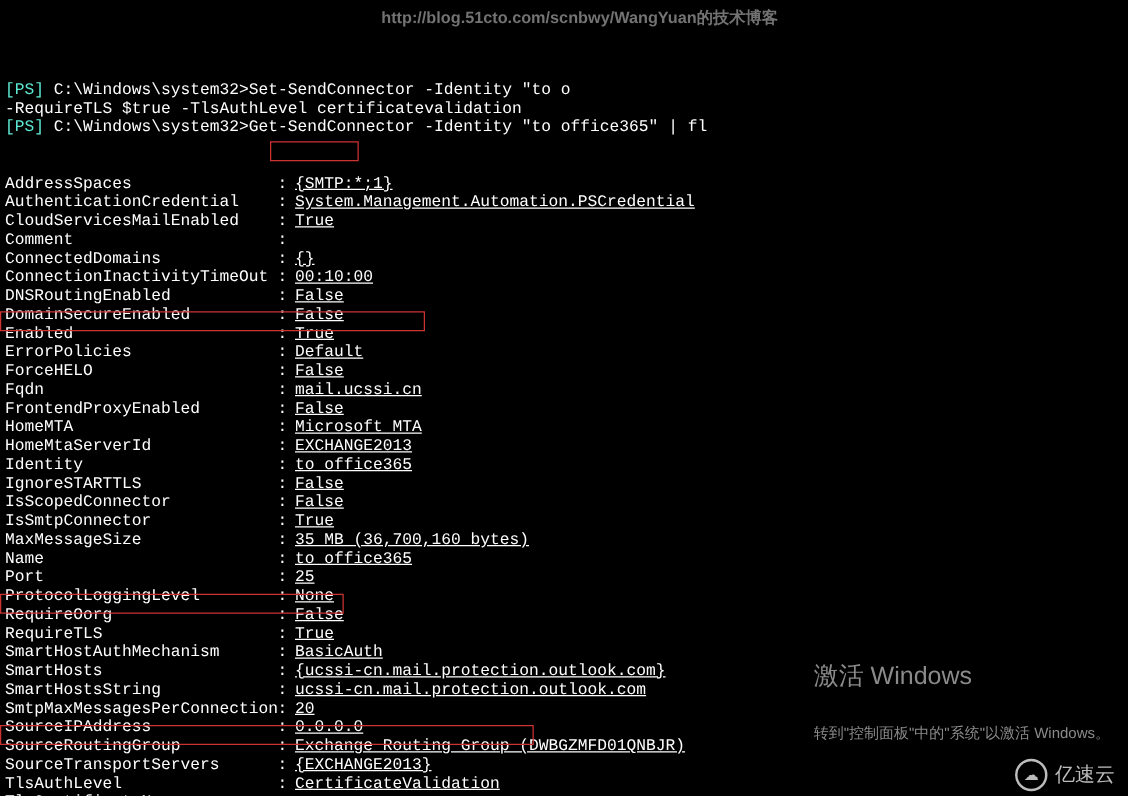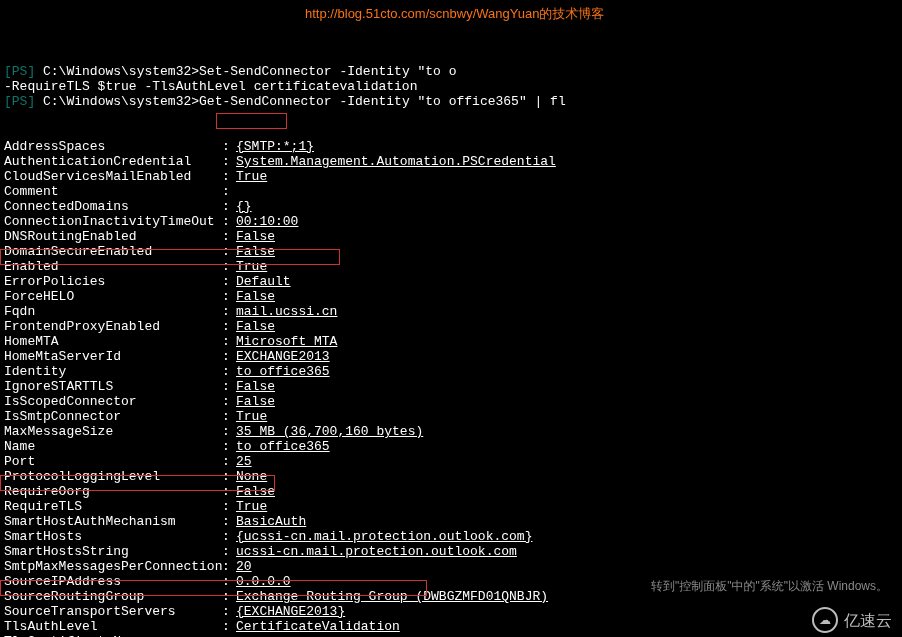--- a/index.html
+++ b/index.html
@@ -10,37 +10,38 @@
       font-size: 13px;
       line-height: 15px;
       width: 902px;
       height: 637px;
       overflow: hidden;
       position: relative;
       padding: 4px 0 0 4px;
       white-space: pre;
     }
     .line { display: block; }
-    .ps { color: #0f766e; }
+    .ps { color: #5eead4; }
     .key { width: 218px; display: inline-block; }
     .sep { width: 14px; display: inline-block; }
     .val { display: inline-block; text-decoration: underline; }
     .highlight-box {
       position: absolute;
       border: 1.5px solid #cc3333;
       pointer-events: none;
     }
     .watermark-top {
       position: absolute;
       top: 6px;
       left: 305px;
-      color: #f97316;
+      color: #737373;
       font-size: 13px;
       font-family: Arial, sans-serif;
       pointer-events: none;
+      font-weight: bold;
     }
     .activate {
       position: absolute;
       right: 14px;
       bottom: 28px;
       text-align: left;
       color: #8a8a8a;
       font-family: 'Microsoft YaHei', Arial, sans-serif;
       pointer-events: none;
     }
@@ -70,20 +71,21 @@
 </head>
 <body>
 
 
 
 <div id="term"><div class="line"><span class="ps">[PS]</span><span> C:\Windows\system32&gt;</span><span>Set-SendConnector -Identity "to o</span></div><div class="line"><span>-RequireTLS $true -TlsAuthLevel certificatevalidation</span></div><div class="line"><span class="ps">[PS]</span><span> C:\Windows\system32&gt;</span><span>Get-SendConnector -Identity "to office365" | fl</span></div><div class="line">&nbsp;</div><div class="line">&nbsp;</div><div class="line"><span class="key">AddressSpaces</span><span class="sep">:</span><span class="val">{SMTP:*;1}</span></div><div class="line"><span class="key">AuthenticationCredential</span><span class="sep">:</span><span class="val">System.Management.Automation.PSCredential</span></div><div class="line"><span class="key">CloudServicesMailEnabled</span><span class="sep">:</span><span class="val">True</span></div><div class="line"><span class="key">Comment</span><span class="sep">:</span><span class="val"></span></div><div class="line"><span class="key">ConnectedDomains</span><span class="sep">:</span><span class="val">{}</span></div><div class="line"><span class="key">ConnectionInactivityTimeOut</span><span class="sep">:</span><span class="val">00:10:00</span></div><div class="line"><span class="key">DNSRoutingEnabled</span><span class="sep">:</span><span class="val">False</span></div><div class="line"><span class="key">DomainSecureEnabled</span><span class="sep">:</span><span class="val">False</span></div><div class="line"><span class="key">Enabled</span><span class="sep">:</span><span class="val">True</span></div><div class="line"><span class="key">ErrorPolicies</span><span class="sep">:</span><span class="val">Default</span></div><div class="line"><span class="key">ForceHELO</span><span class="sep">:</span><span class="val">False</span></div><div class="line"><span class="key">Fqdn</span><span class="sep">:</span><span class="val">mail.ucssi.cn</span></div><div class="line"><span class="key">FrontendProxyEnabled</span><span class="sep">:</span><span class="val">False</span></div><div class="line"><span class="key">HomeMTA</span><span class="sep">:</span><span class="val">Microsoft MTA</span></div><div class="line"><span class="key">HomeMtaServerId</span><span class="sep">:</span><span class="val">EXCHANGE2013</span></div><div class="line"><span class="key">Identity</span><span class="sep">:</span><span class="val">to office365</span></div><div class="line"><span class="key">IgnoreSTARTTLS</span><span class="sep">:</span><span class="val">False</span></div><div class="line"><span class="key">IsScopedConnector</span><span class="sep">:</span><span class="val">False</span></div><div class="line"><span class="key">IsSmtpConnector</span><span class="sep">:</span><span class="val">True</span></div><div class="line"><span class="key">MaxMessageSize</span><span class="sep">:</span><span class="val">35 MB (36,700,160 bytes)</span></div><div class="line"><span class="key">Name</span><span class="sep">:</span><span class="val">to office365</span></div><div class="line"><span class="key">Port</span><span class="sep">:</span><span class="val">25</span></div><div class="line"><span class="key">ProtocolLoggingLevel</span><span class="sep">:</span><span class="val">None</span></div><div class="line"><span class="key">RequireOorg</span><span class="sep">:</span><span class="val">False</span></div><div class="line"><span class="key">RequireTLS</span><span class="sep">:</span><span class="val">True</span></div><div class="line"><span class="key">SmartHostAuthMechanism</span><span class="sep">:</span><span class="val">BasicAuth</span></div><div class="line"><span class="key">SmartHosts</span><span class="sep">:</span><span class="val">{ucssi-cn.mail.protection.outlook.com}</span></div><div class="line"><span class="key">SmartHostsString</span><span class="sep">:</span><span class="val">ucssi-cn.mail.protection.outlook.com</span></div><div class="line"><span class="key">SmtpMaxMessagesPerConnection</span><span class="sep">:</span><span class="val">20</span></div><div class="line"><span class="key">SourceIPAddress</span><span class="sep">:</span><span class="val">0.0.0.0</span></div><div class="line"><span class="key">SourceRoutingGroup</span><span class="sep">:</span><span class="val">Exchange Routing Group (DWBGZMFD01QNBJR)</span></div><div class="line"><span class="key">SourceTransportServers</span><span class="sep">:</span><span class="val">{EXCHANGE2013}</span></div><div class="line"><span class="key">TlsAuthLevel</span><span class="sep">:</span><span class="val">CertificateValidation</span></div><div class="line"><span class="key">TlsCertificateName</span><span class="sep">:</span><span class="val"></span></div></div>
 
 <div class="watermark-top">http://blog.51cto.com/scnbwy/WangYuan的技术博客</div>
 
 <div class="activate">
+  <div class="t1">激活 Windows</div>
   <div class="t2">转到"控制面板"中的"系统"以激活 Windows。</div>
 </div>
 
 <div class="logo-wm">
   <span class="circ">☁</span>
   <span>亿速云</span>
 </div>
 
 <div class="highlight-box" style="top: 113px; left: 216px; width: 71px; height: 16px;"></div><div class="highlight-box" style="top: 249px; left: 0px; width: 340px; height: 16px;"></div><div class="highlight-box" style="top: 475px; left: 0px; width: 275px; height: 16px;"></div><div class="highlight-box" style="top: 580px; left: 0px; width: 427px; height: 16px;"></div>
 

